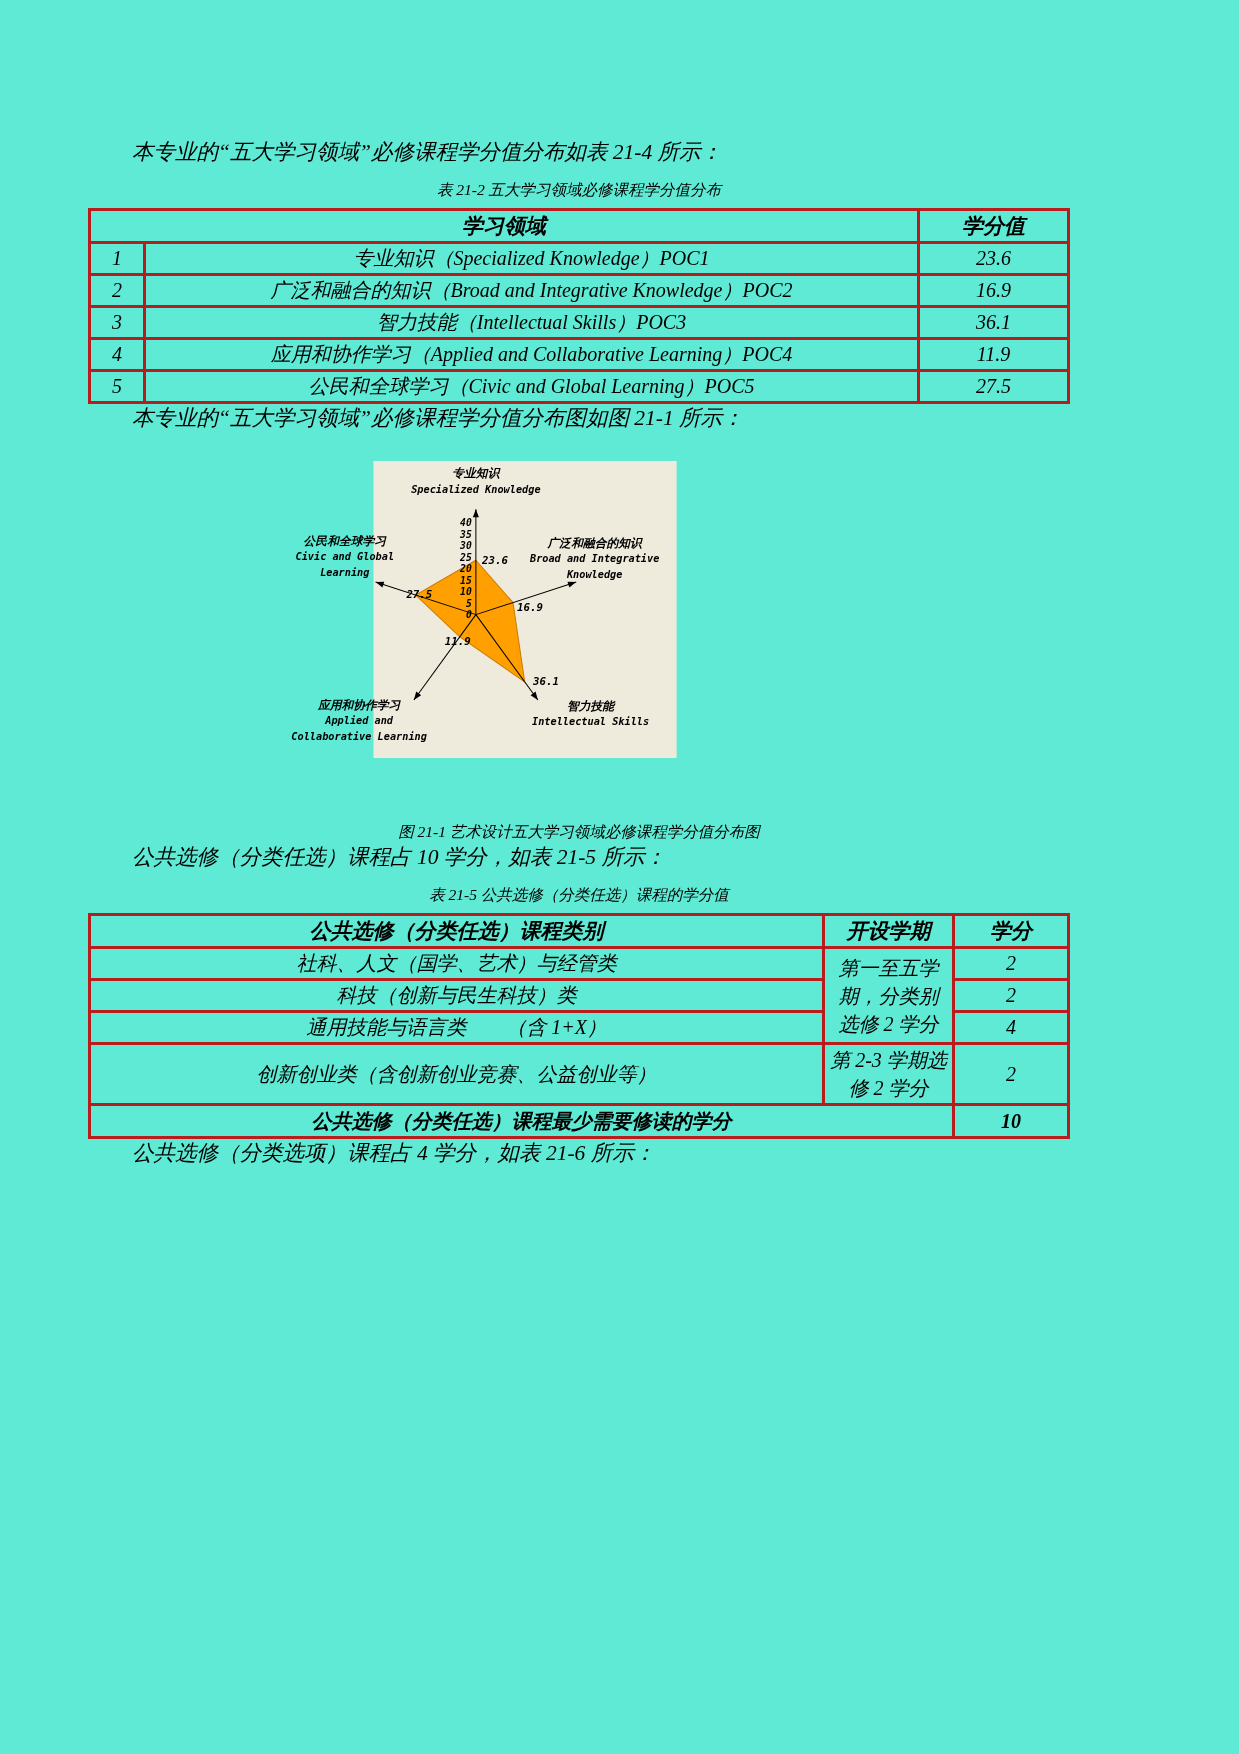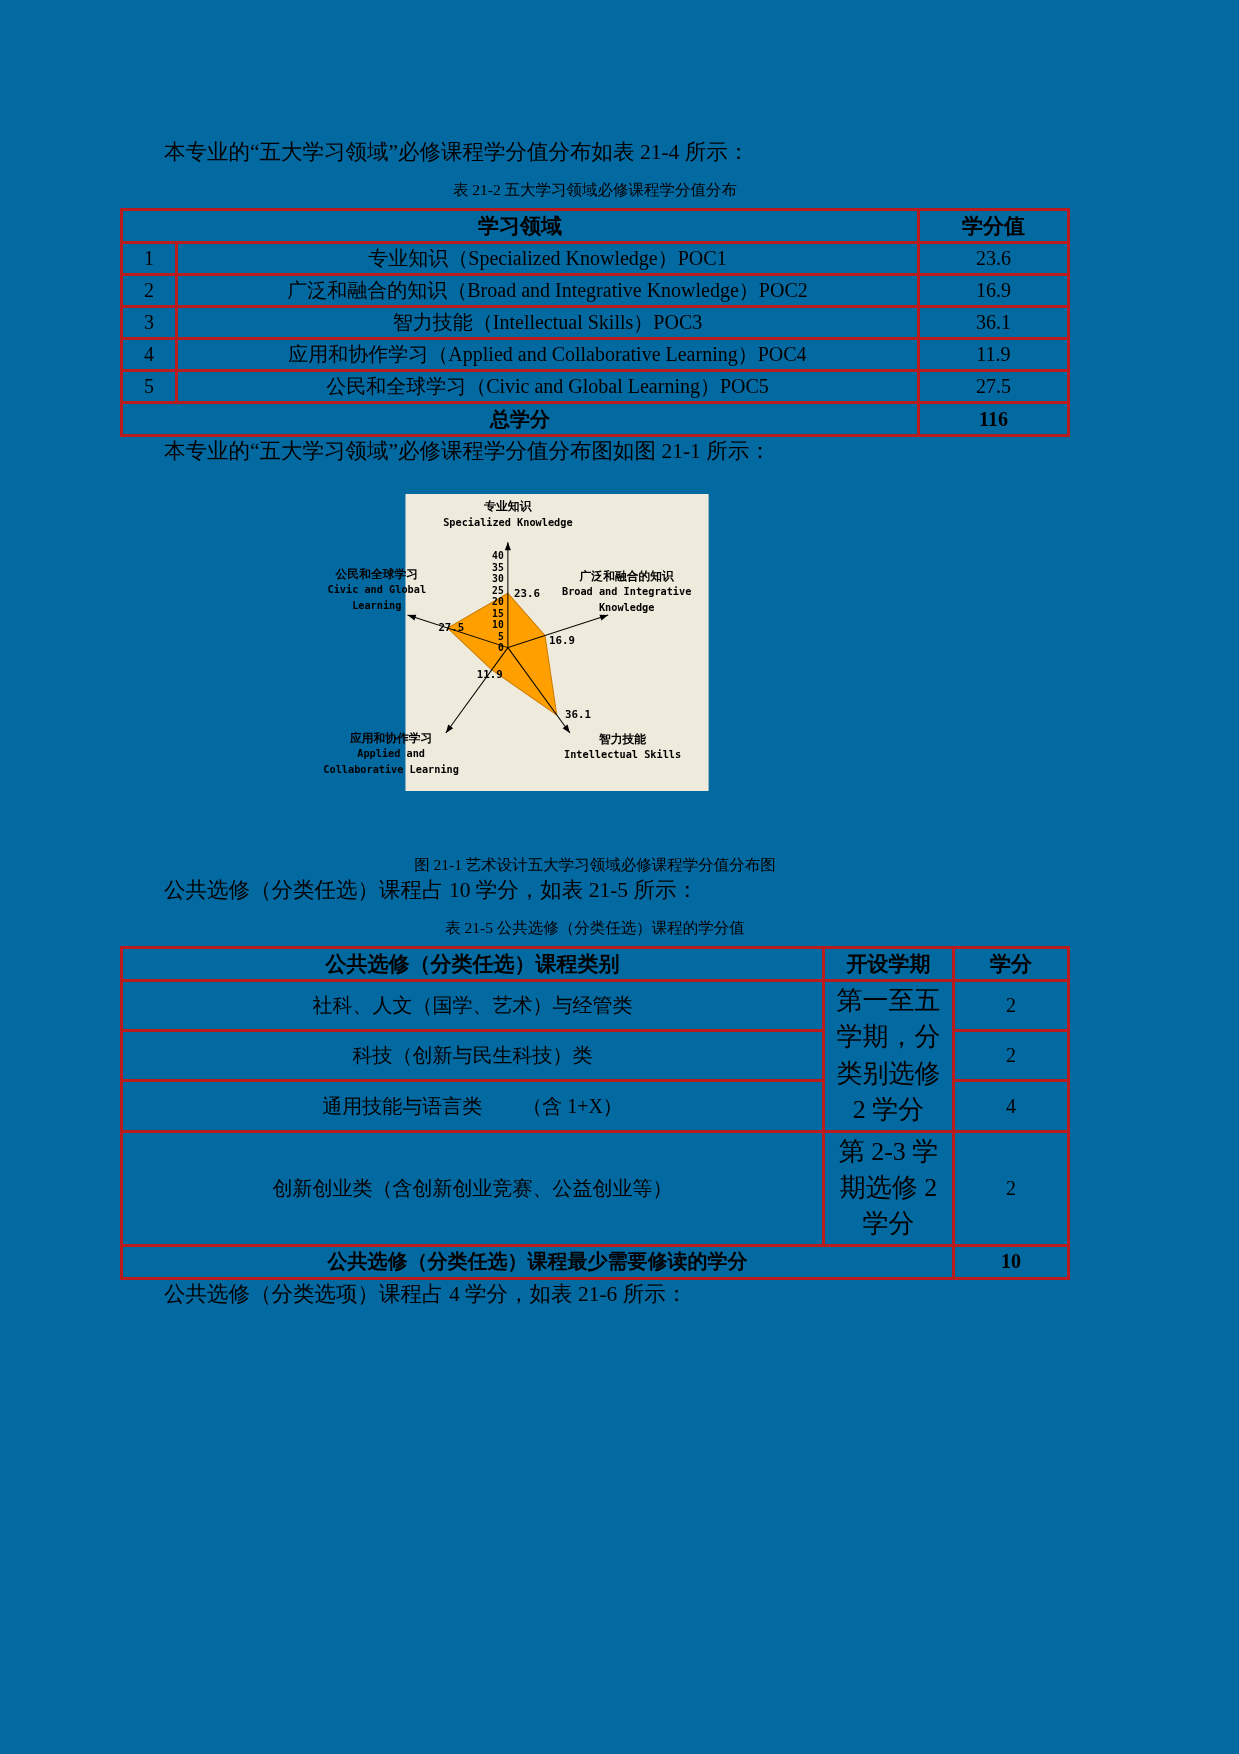--- a/index.html
+++ b/index.html
@@ -1,23 +1,24 @@
 <!DOCTYPE html>
 <html><head>
 <meta charset="utf-8">
 <style>
   * { margin:0; padding:0; box-sizing:border-box; }
   html,body { background:#ffffff; }
   .page {
     position:relative;
     width:1239px; height:1754px;
-    background:#0369a1; color:#000;
+    background:#5eead4; color:#000;
     font-family:"Liberation Serif", serif;
-    padding:138px 169px 0 120px;
+    padding:138px 169px 0 88px;
     overflow:hidden;
+    font-style:italic;
   }
   p.para {
     font-size:21.5px; line-height:1.35;
     text-indent:44px; margin:0;
   }
   .cap {
     font-size:15.5px; text-align:center;
     margin:13px 0 7px;
   }
   table {
@@ -29,21 +30,21 @@
     padding:1px 4px;
     text-align:center; vertical-align:middle;
     font-size:20px; font-weight:normal;
   }
   th { font-weight:bold; font-size:21px; }
   .t4 tr, .t5 tr { height:31px; }
   .t4 tr.hdr, .t5 tr.hdr { height:33px; }
   .t5 tr.tall { height:57px; }
   .t4 tr.total, .t5 tr.total { height:33px; }
   .b { font-weight:bold; }
-  .sem { font-size:26px; line-height:1.4; }
+  .sem { font-size:20px; line-height:1.4; }
   .p-after-table { margin-top:13px; }
   .chart-wrap { margin:28px 0 0 193px; width:400px; }
   .fig-cap { margin-top:60px; margin-bottom:0; }
   .h-sec {
     font-family:"Liberation Sans", sans-serif;
     font-weight:bold; font-size:22.5px;
     letter-spacing:0.5px;
   }
   .h-first  { margin-top:36px; }
   .h-second { margin-top:16px; }
@@ -87,24 +88,20 @@
     </tr>
     <tr>
       <td>4</td>
       <td>应用和协作学习（Applied and Collaborative Learning）POC4</td>
       <td>11.9</td>
     </tr>
     <tr>
       <td>5</td>
       <td>公民和全球学习（Civic and Global Learning）POC5</td>
       <td>27.5</td>
-    </tr>
-    <tr class="total">
-      <td colspan="2" class="b">总学分</td>
-      <td class="b">116</td>
     </tr>
   </tbody>
     </table>
 
   <p class="para p-after-table">本专业的“五大学习领域”必修课程学分值分布图如图 21-1 所示：</p>
 
   <div class="chart-wrap">
     <svg id="radar" viewBox="0 0 390 290" width="400" height="297">
         <rect x="90" y="0" width="296" height="290" fill="#EFEBDC"></rect>
         <polygon points="190.0,96.9 226.2,138.2 237.7,215.7 174.3,171.7 131.2,130.9" fill="#FFA000" stroke="#CC7A00" stroke-width="1"></polygon>

